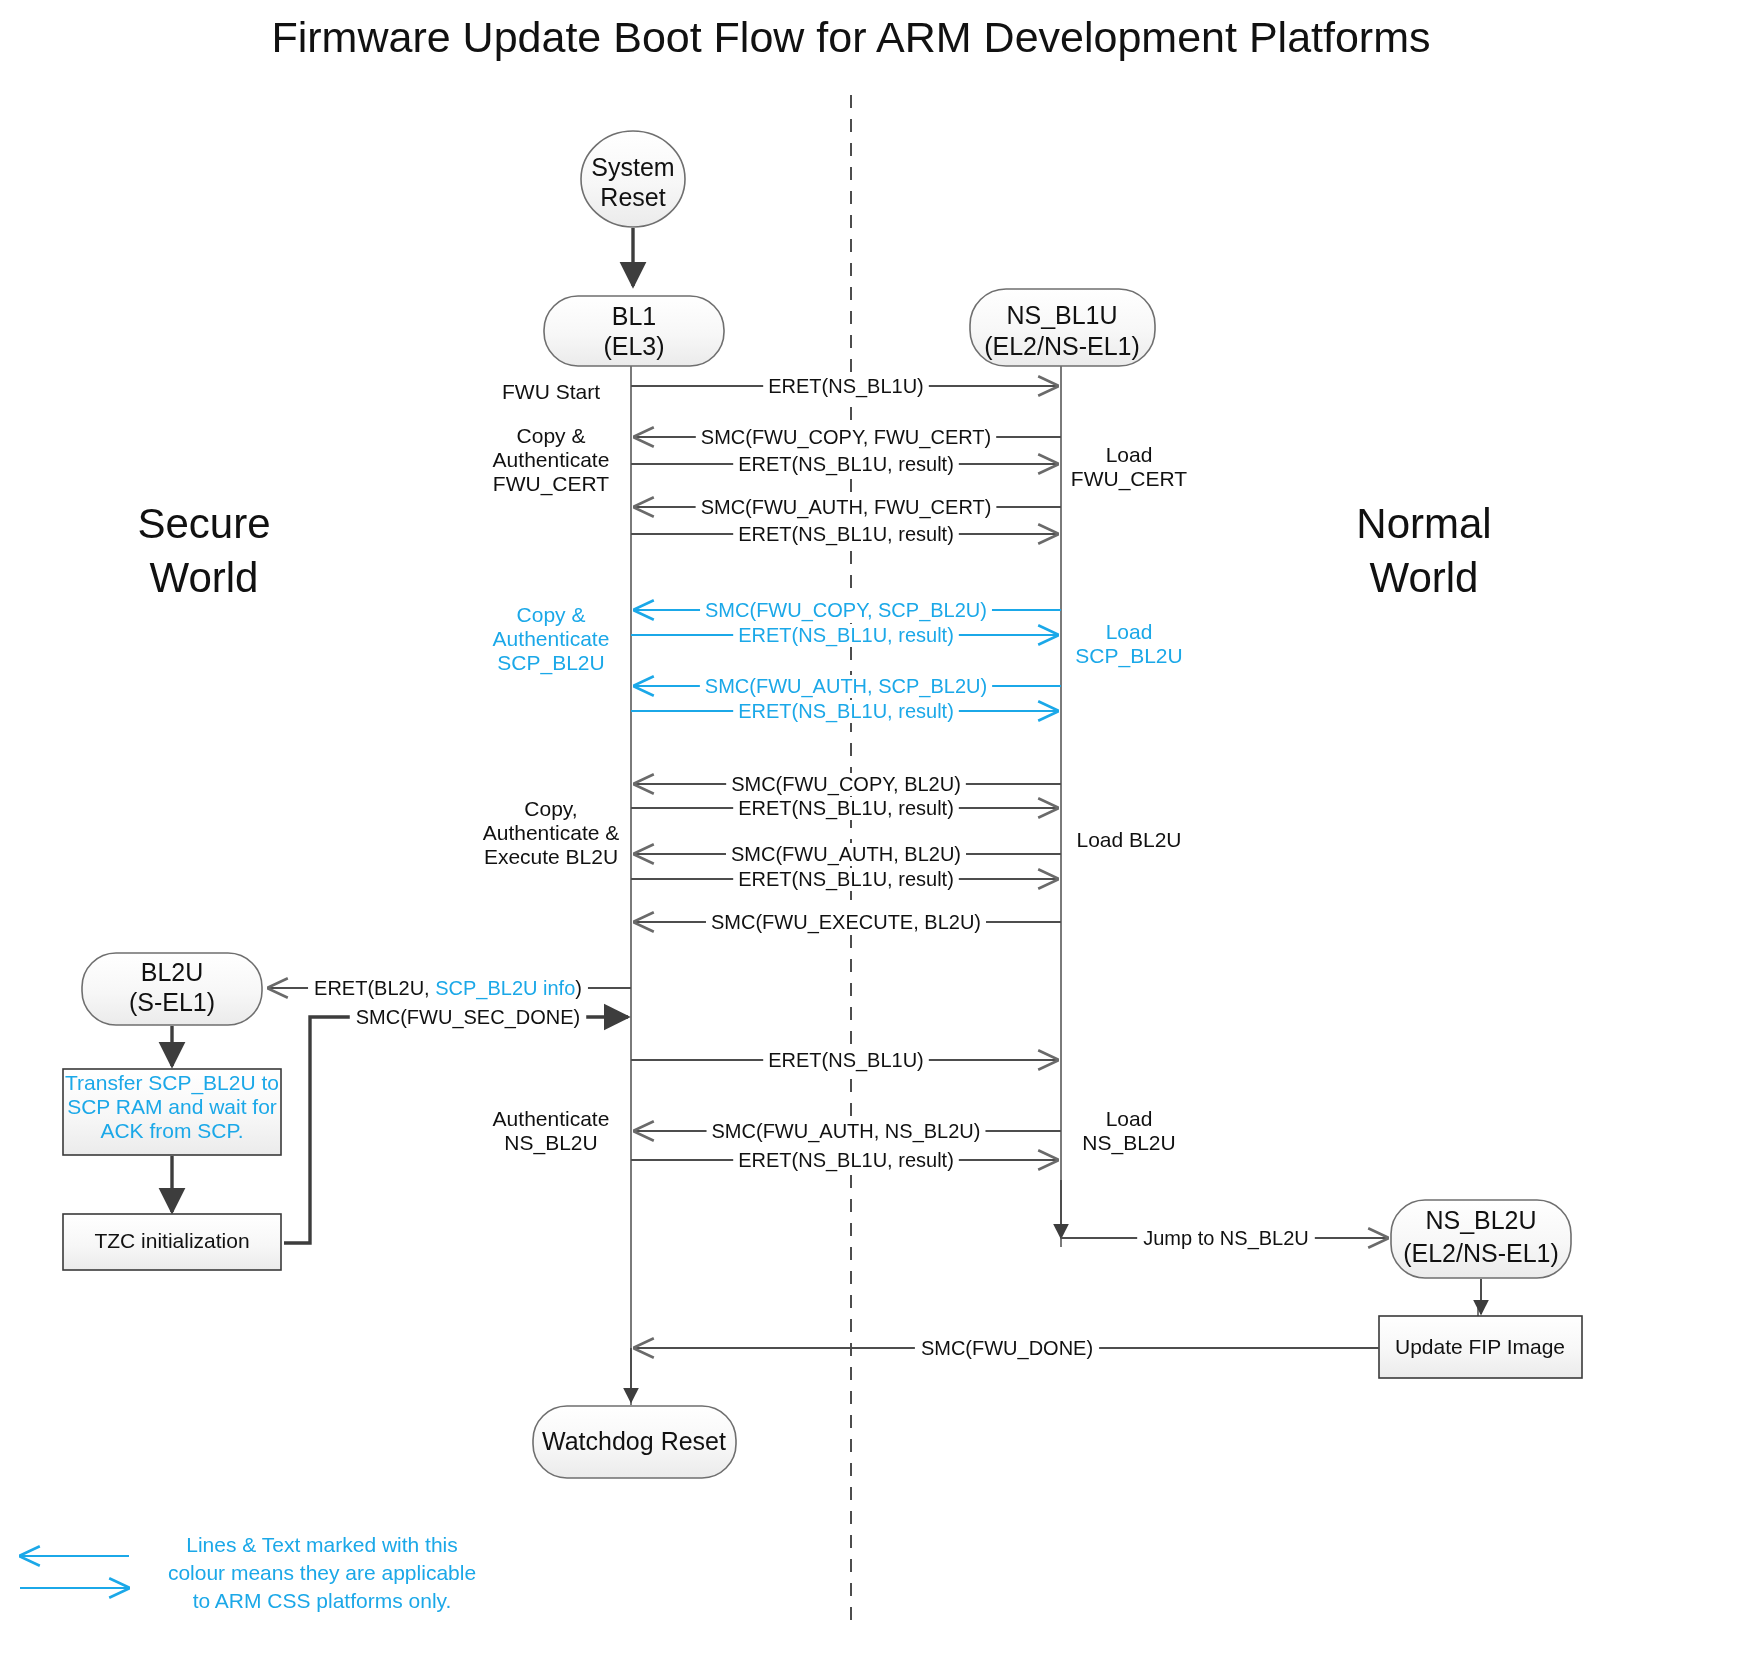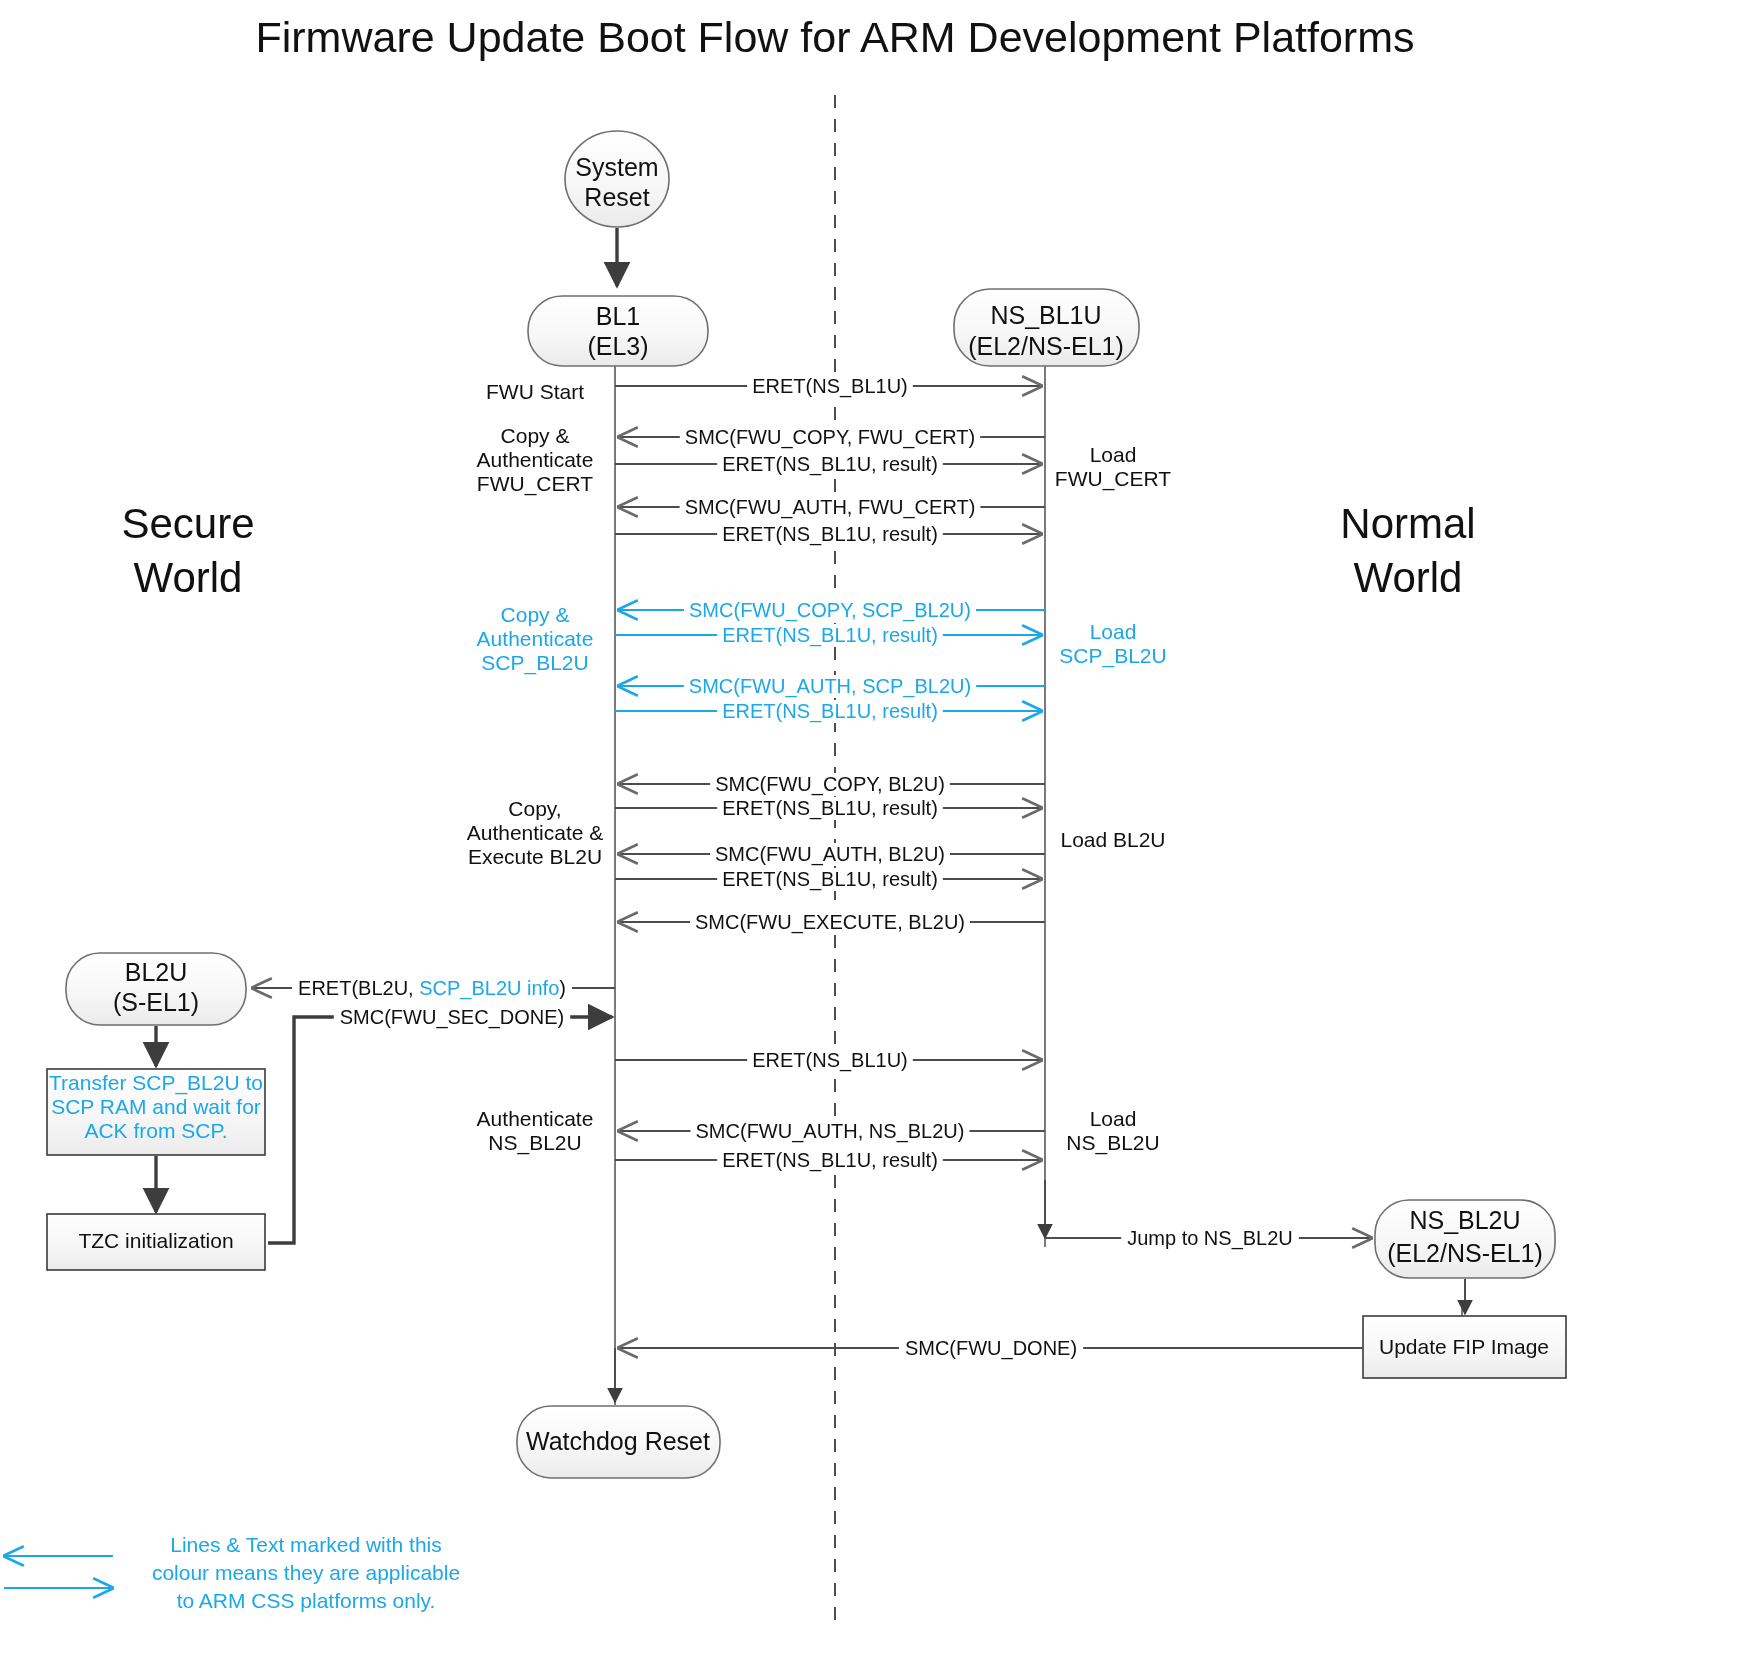--- a/index.html
+++ b/index.html
@@ -1,18 +1,18 @@
 <!DOCTYPE html>
 <html><head>
 <meta charset="utf-8">
 <style>
   html,body{margin:0;padding:0;background:#ffffff;}
   body{width:1749px;height:1676px;position:relative;
        font-family:"Liberation Sans","DejaVu Sans",sans-serif;color:#000;}
-  #stage{position:relative;width:1646px;height:1676px;overflow:hidden;}
+  #stage{position:relative;width:1646px;height:1676px;overflow:hidden;margin-left:16px;}
   svg{position:absolute;left:0;top:0;}
   .ttl{font-size:43px;fill:#111;text-anchor:middle;}
   .world{font-size:42px;fill:#111;text-anchor:middle;}
   .node-txt{font-size:25px;fill:#111;text-anchor:middle;}
   .msg{font-size:20px;fill:#111;text-anchor:middle;}
   .msg-c{font-size:20px;fill:#1BA8E8;text-anchor:middle;}
   .side{font-size:21px;fill:#111;text-anchor:middle;}
   .side-c{font-size:21px;fill:#1BA8E8;text-anchor:middle;}
   .boxtxt{font-size:21px;fill:#111;text-anchor:middle;}
   .boxtxt-c{font-size:21px;fill:#1BA8E8;text-anchor:middle;}

